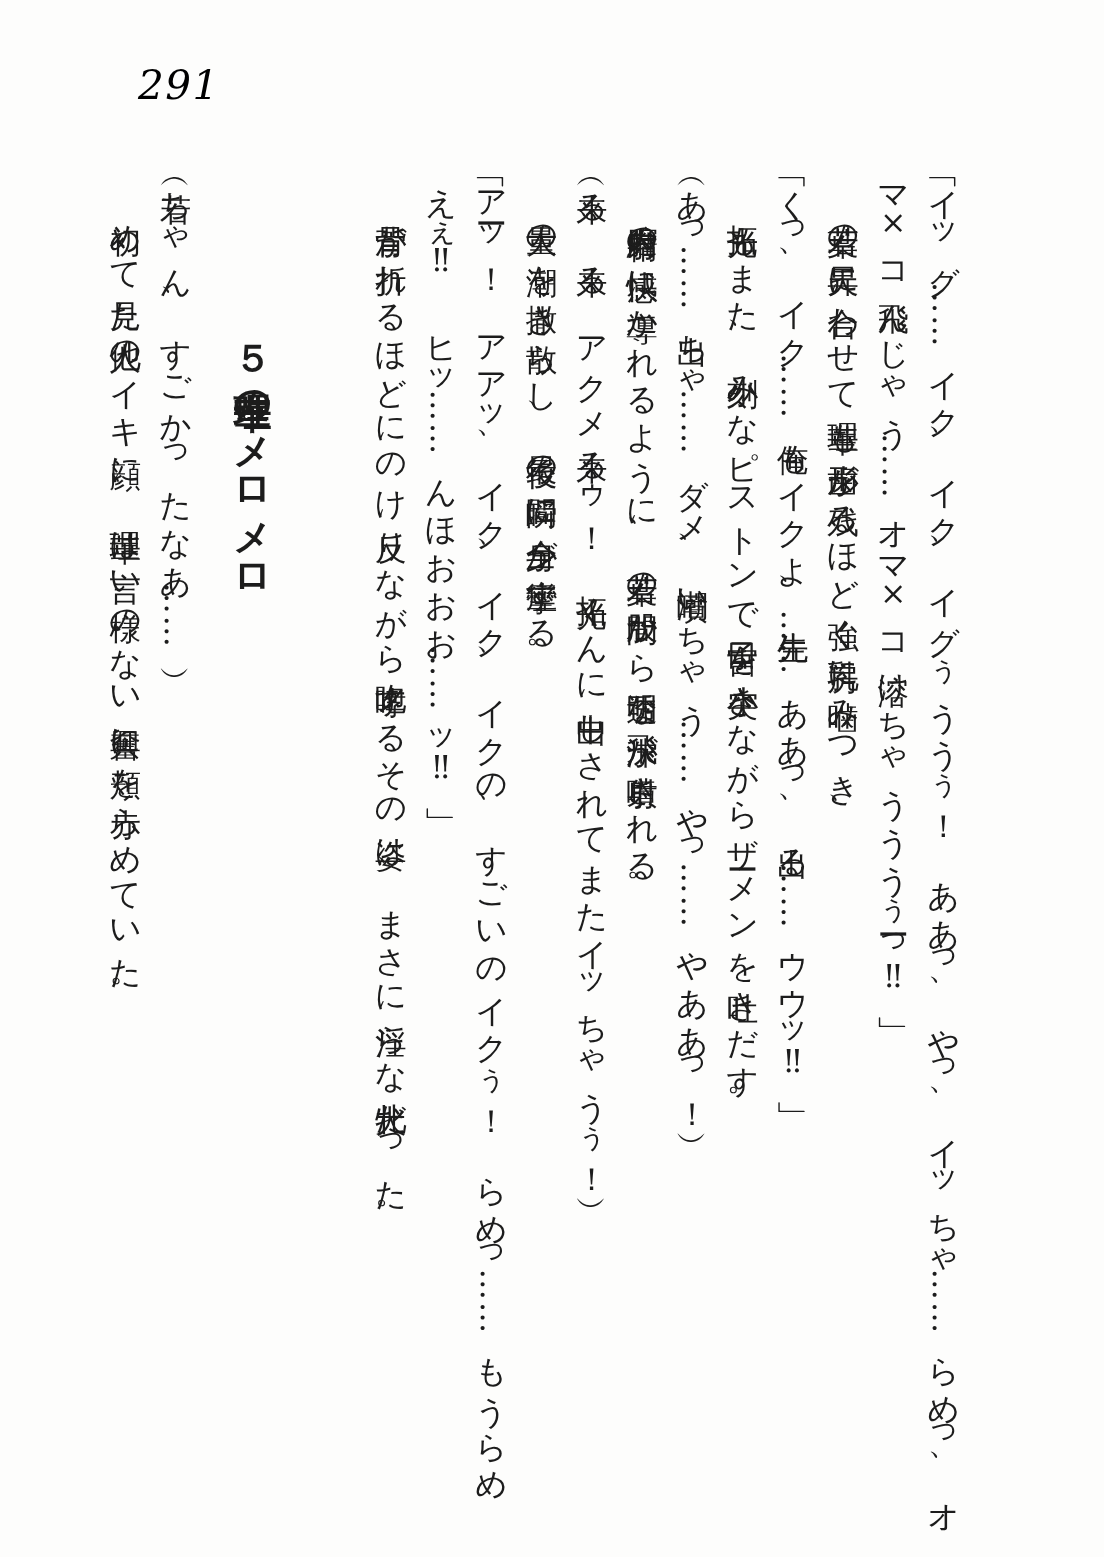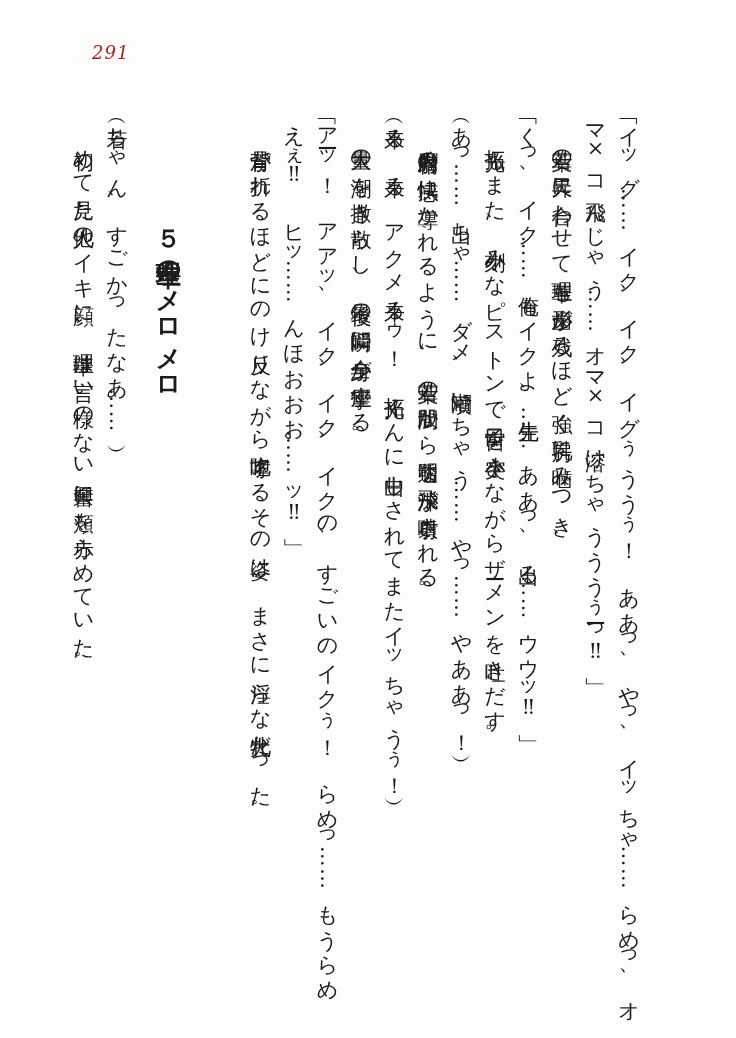--- a/index.html
+++ b/index.html
@@ -13,24 +13,24 @@
     height: 1038px;
     background: #fdfdfc;
     overflow: hidden;
     font-family: "DejaVu Serif", "Liberation Serif", serif;
     color: #1c1c1c;
   }
   .page-number {
     position: absolute;
     top: 42px;
     left: 92px;
-    font-size: 18px;
+    font-size: 27px;
     font-style: italic;
     letter-spacing: 1px;
-    color: #b91c1c;
+    color: #000000;
   }
   .text-area {
     position: absolute;
     top: 111px;
     right: 91px;
     height: 858px;
     writing-mode: vertical-rl;
     text-orientation: mixed;
     font-size: 21px;
     line-height: 33.5px;

